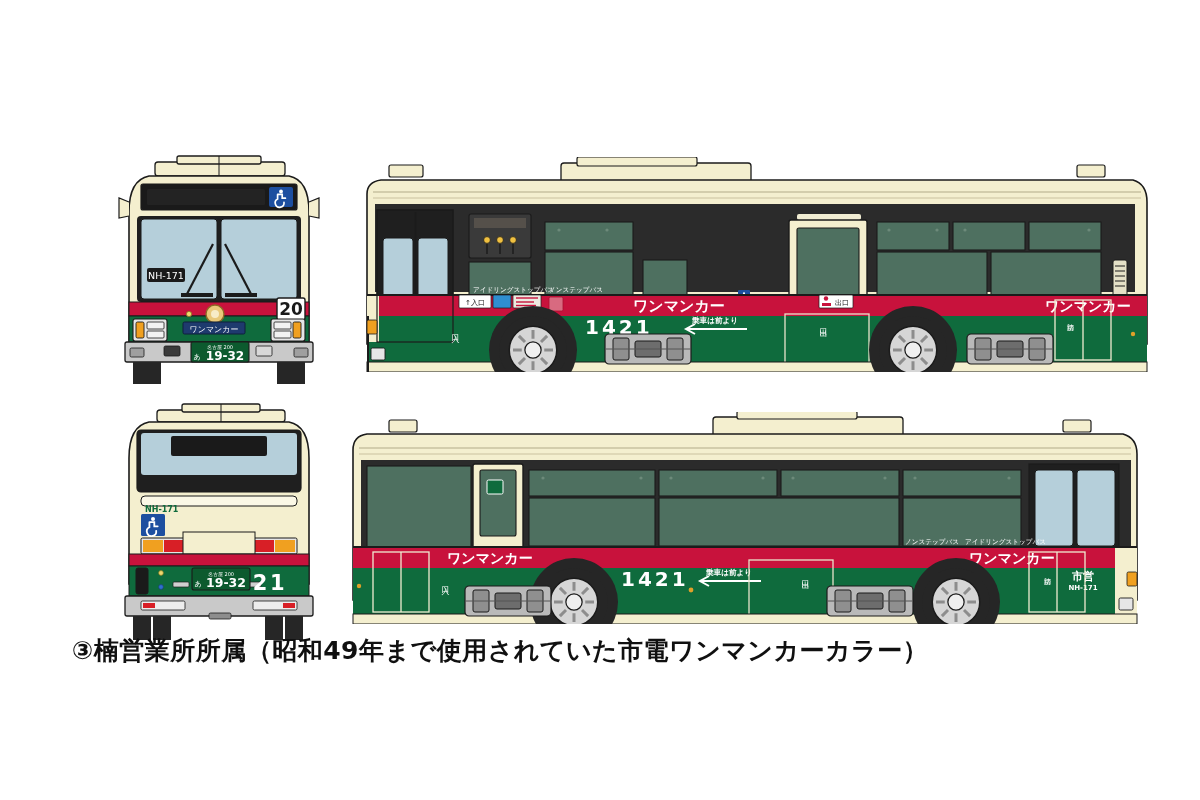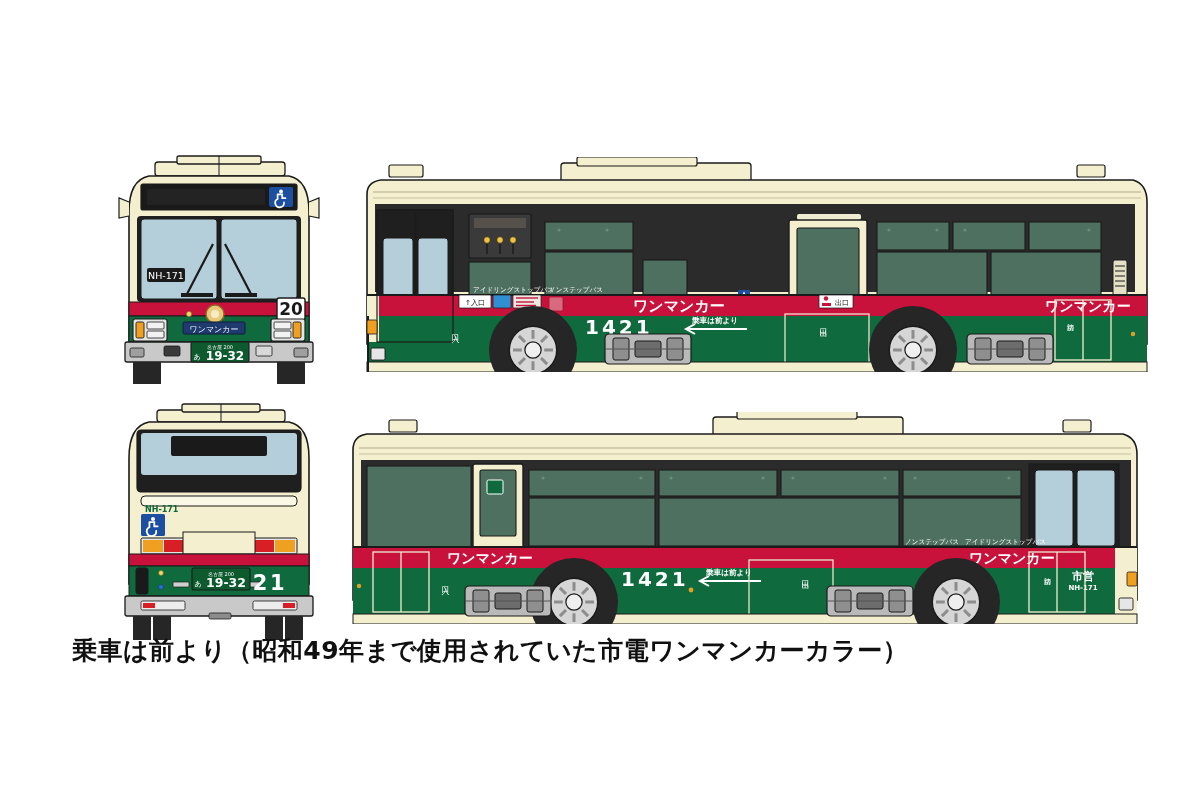--- a/index.html
+++ b/index.html
@@ -449,15 +449,15 @@
           <use href="#undergear"></use>
         </g>
 
     <rect x="1090" y="560" width="10" height="14" rx="1.5" fill="#f0a020" stroke="#1b1b1b" stroke-width=".8"></rect>
     <rect x="1082" y="586" width="14" height="12" rx="1.5" fill="#e6e6e6" stroke="#1b1b1b" stroke-width=".9"></rect>
     <circle cx="322" cy="574" r="2.2" fill="#e0a02a"></circle>
     <circle cx="654" cy="578" r="2.4" fill="#e0a02a"></circle>
   </g>
 </svg>
 
-<div class="caption">乗車は前より（昭和49年まで使用されていた市電ワンマンカーカラー）</div>
+<div class="caption">③楠営業所所属（昭和49年まで使用されていた市電ワンマンカーカラー）</div>
 
 </div>
 
 </body></html>

